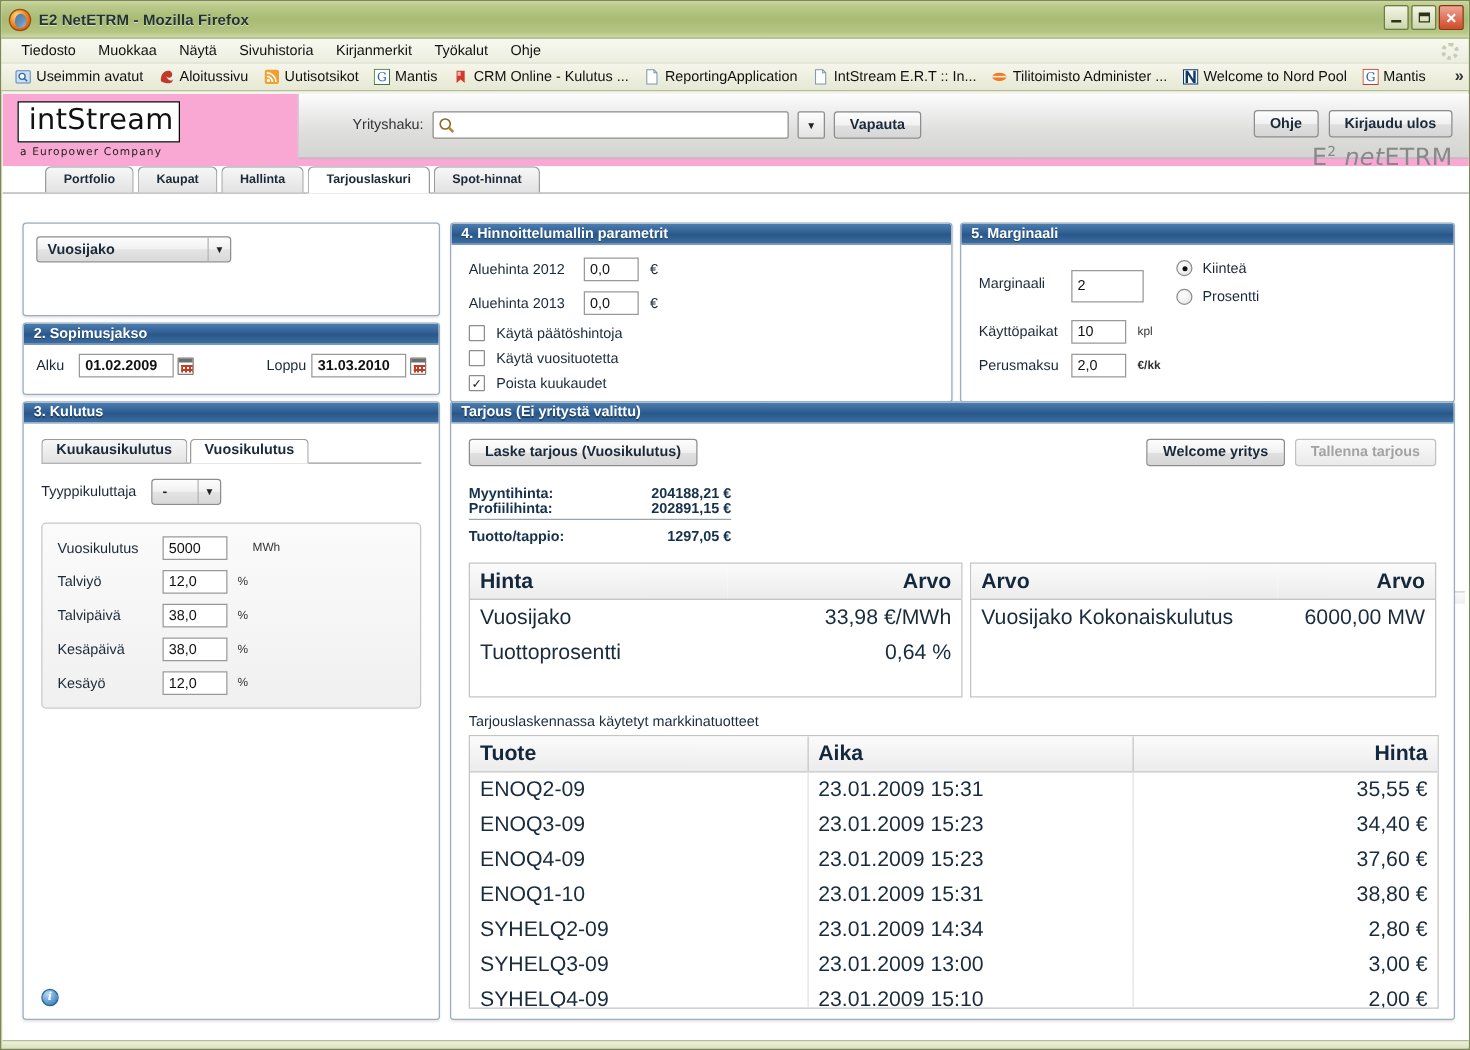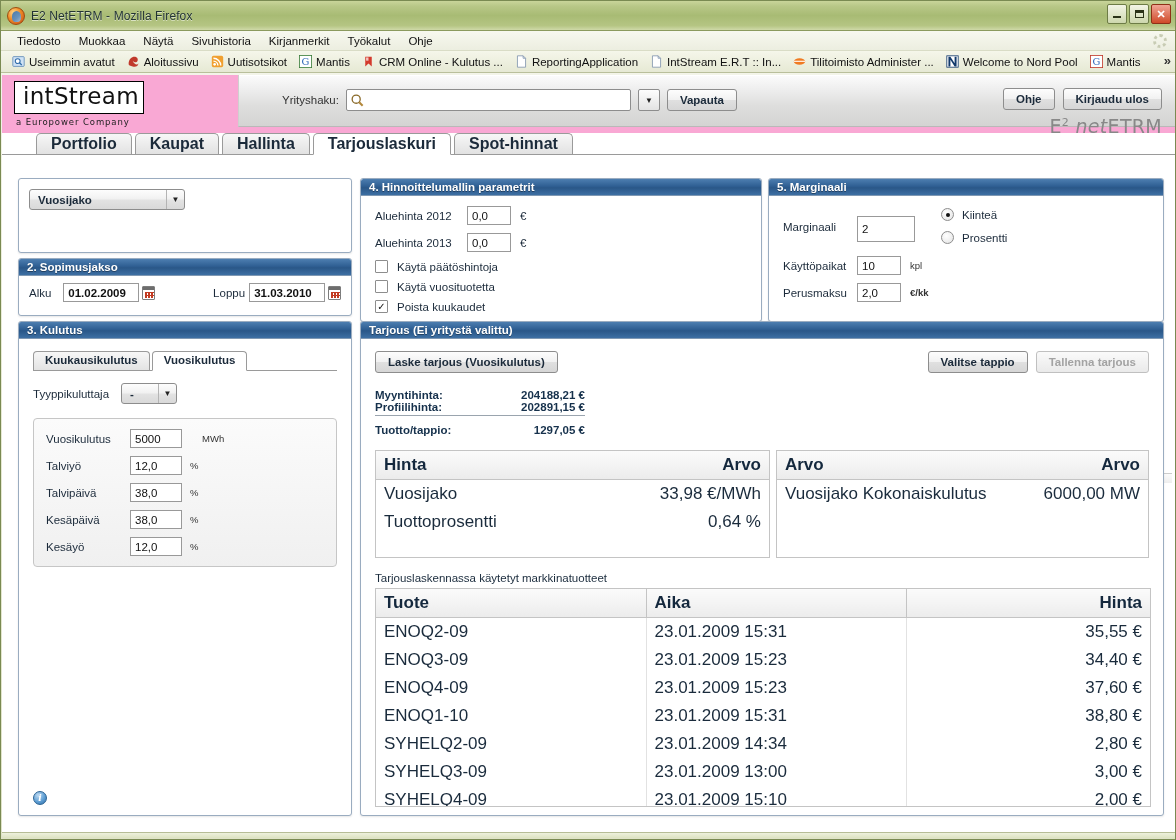--- a/index.html
+++ b/index.html
@@ -34,21 +34,21 @@
     margin-right:6px; flex:none;
     position:relative;
   }
   #titlebar .ff-icon:after{
     content:""; position:absolute; left:4px; top:3px; width:9px;height:11px;
     border-radius:50% 50% 40% 40%;
     background: linear-gradient(135deg,#2a64a8 0%, #4f93d6 60%, #9ec9ee 100%);
     opacity:.85;
   }
   #titlebar .title {
-    font-size: 12px; font-weight: normal; color: #233;
+    font-size: 12px; font-weight: bold; color: #233;
     text-shadow: 0 1px 0 rgba(255,255,255,.55);
     letter-spacing: .1px;
   }
   #winbtns { position:absolute; right:4px; top:3px; display:flex; gap:2px; }
   #winbtns .wb {
     width:20px;height:20px;
     border:1px solid #6d7c46;
     background: linear-gradient(to bottom,#f3f5e6,#cdd7ad);
     display:flex;align-items:center;justify-content:center;
     font-size:11px; color:#2b3318; font-weight:bold;
@@ -159,21 +159,21 @@
   
   #tabstrip {
     position:relative; height:22px; background:#fff;
     border-bottom:1px solid #9a9a9a;
     padding-left:34px;
     display:flex; align-items:flex-end;
   }
   .navtab {
     height:21px; line-height:19px;
     padding:0 14px; margin-right:3px;
-    font-size:16px; font-weight:bold; color:#1b2a3a;
+    font-size:10px; font-weight:bold; color:#1b2a3a;
     background: linear-gradient(to bottom,#f7f7f7,#e2e2e2);
     border:1px solid #9a9a9a; border-bottom:none;
     border-radius:5px 5px 0 0;
     cursor:pointer; white-space:nowrap;
   }
   .navtab.active { background:#fff; border-bottom:1px solid #fff; position:relative; top:1px; height:22px;}
   #etrm-logo {
     position:absolute; right:14px; top:-18px;
     font-family:"DejaVu Sans", sans-serif;
     font-size:19px; color:#888; letter-spacing:.3px;
@@ -615,21 +615,21 @@
         </div>
       </div>
 
       <div class="panel" style="left:358px; top:166px; width:804px; height:495px;">
         <div class="ph">Tarjous (Ei yritystä valittu)</div>
         <div class="pbody" style="padding:12px 14px;">
 
           <div style="display:flex; align-items:center;">
             <button class="btn">Laske tarjous (Vuosikulutus)</button>
             <div style="margin-left:auto; display:flex; gap:8px;">
-              <button class="btn">Valitse tappio</button>
+              <button class="btn">Welcome yritys</button>
               <button class="btn disabled">Tallenna tarjous</button>
             </div>
           </div>
 
           <div style="margin-top:16px; width:210px;">
             <div style="display:flex;">
               <span class="summary-lbl" style="width:100px;">Myyntihinta:</span>
               <span class="summary-val" style="flex:1;">204188,21 €</span>
             </div>
             <div style="display:flex; border-bottom:1px solid #9aa4ae; padding-bottom:2px;">

